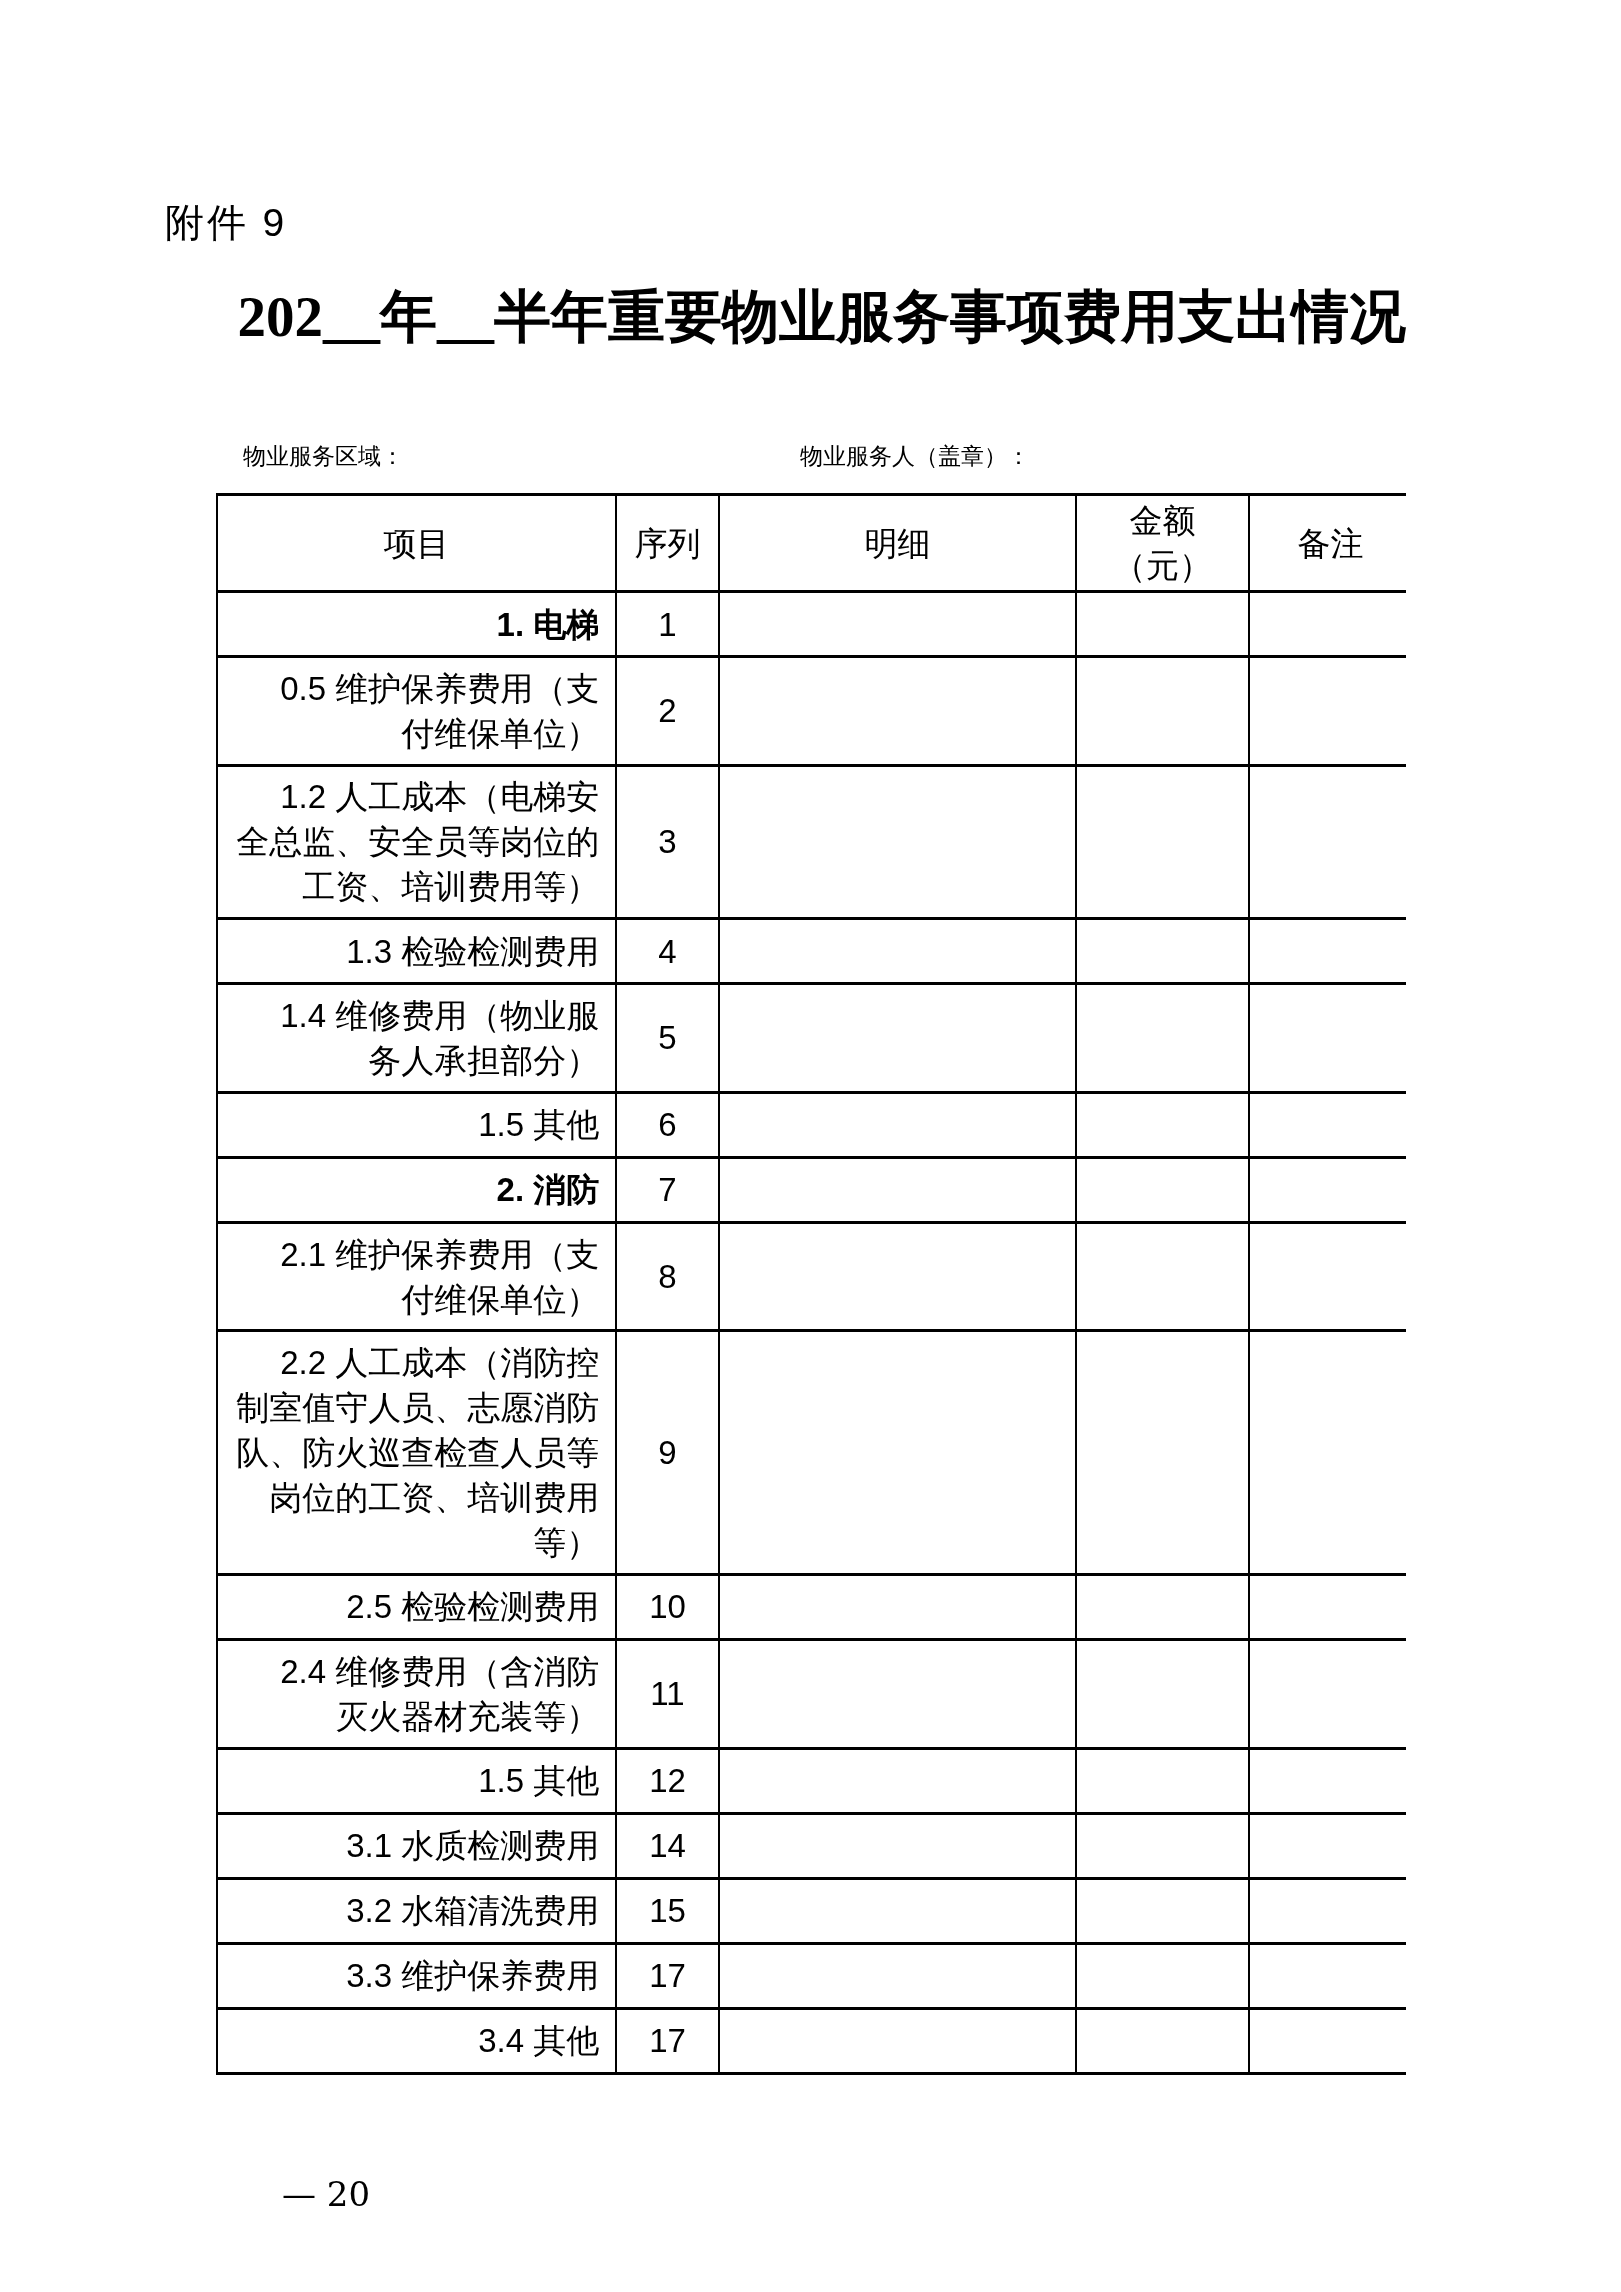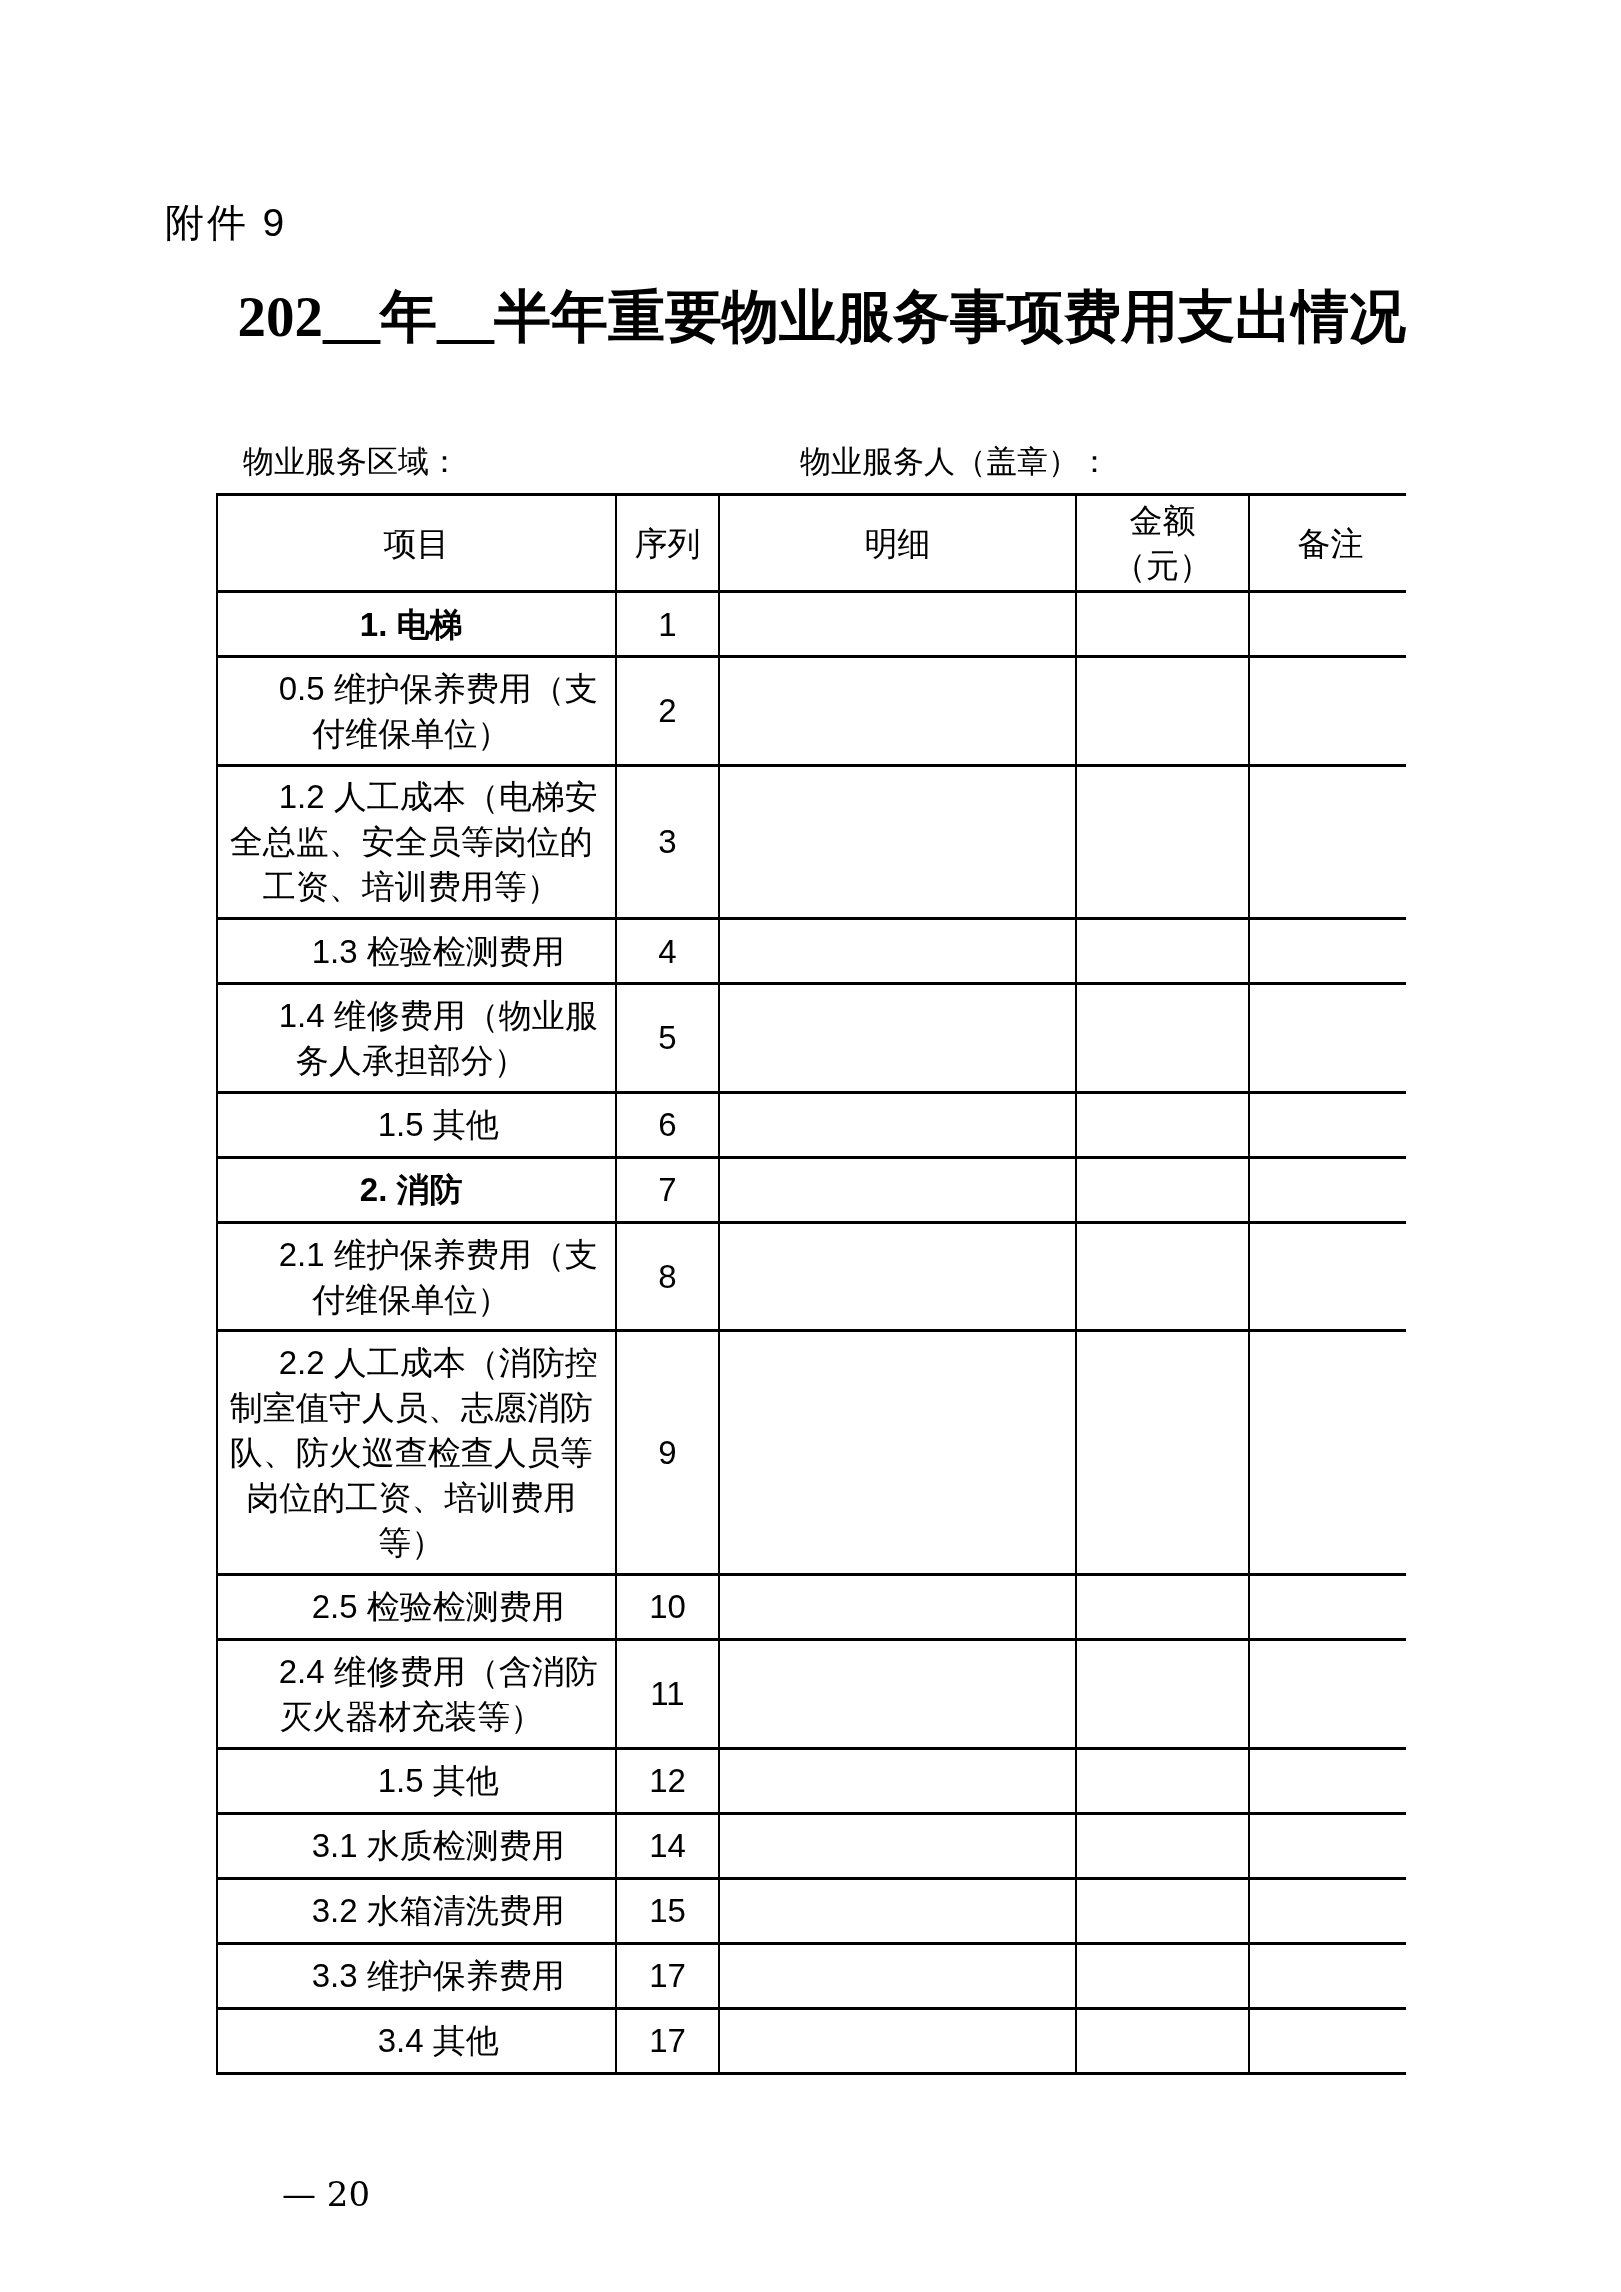--- a/index.html
+++ b/index.html
@@ -12,39 +12,39 @@
   .attachment {
     position:absolute; left:165px; top:196px;
     font-size:39px; letter-spacing:2.9px;
   }
   .doc-title {
     position:absolute; left:0; right:0; top:279px;
     text-align:right;
     font-family:"Liberation Serif","DejaVu Serif",serif;
     font-weight:700; font-size:57px; white-space:nowrap;
   }
-  .meta { position:absolute; top:441px; left:0; right:16px; font-size:31px; height:43px; }
+  .meta { position:absolute; top:441px; left:0; right:16px; font-size:23px; height:43px; }
   .meta .region   { position:absolute; left:243px; white-space:nowrap; }
   .meta .provider { position:absolute; left:800px; white-space:nowrap; }
   table.expenses {
     position:absolute; left:216px; top:493px; width:1195px;
     border-collapse:collapse; table-layout:fixed;
   }
   th,td {
     border-left:2.9px solid #000; border-right:2.9px solid #000;
     border-top:3.9px solid #000; border-bottom:3.9px solid #000;
     font-size:33px; line-height:45px; vertical-align:middle;
     overflow:hidden;
   }
   th {
     height:96px; text-align:center; font-weight:400;
     white-space:pre-line; padding:2px;
   }
   td { height:65px; padding:7.8px 5.9px; }
-  td.c-item { text-align:center; padding-left:5px; padding-right:15.7px; }
+  td.c-item { text-align:right; padding-left:5px; padding-right:15.7px; }
   td.c-item.indent { text-indent:54px; }
   td.c-item.bold { font-weight:700; }
   td.c-seq { text-align:center; }
   .page-number {
     position:absolute; left:282px; top:2174px;
     font-family:"DejaVu Serif","Liberation Serif",serif; font-size:34px;
   }
 </style>
 </head>
 <body>

